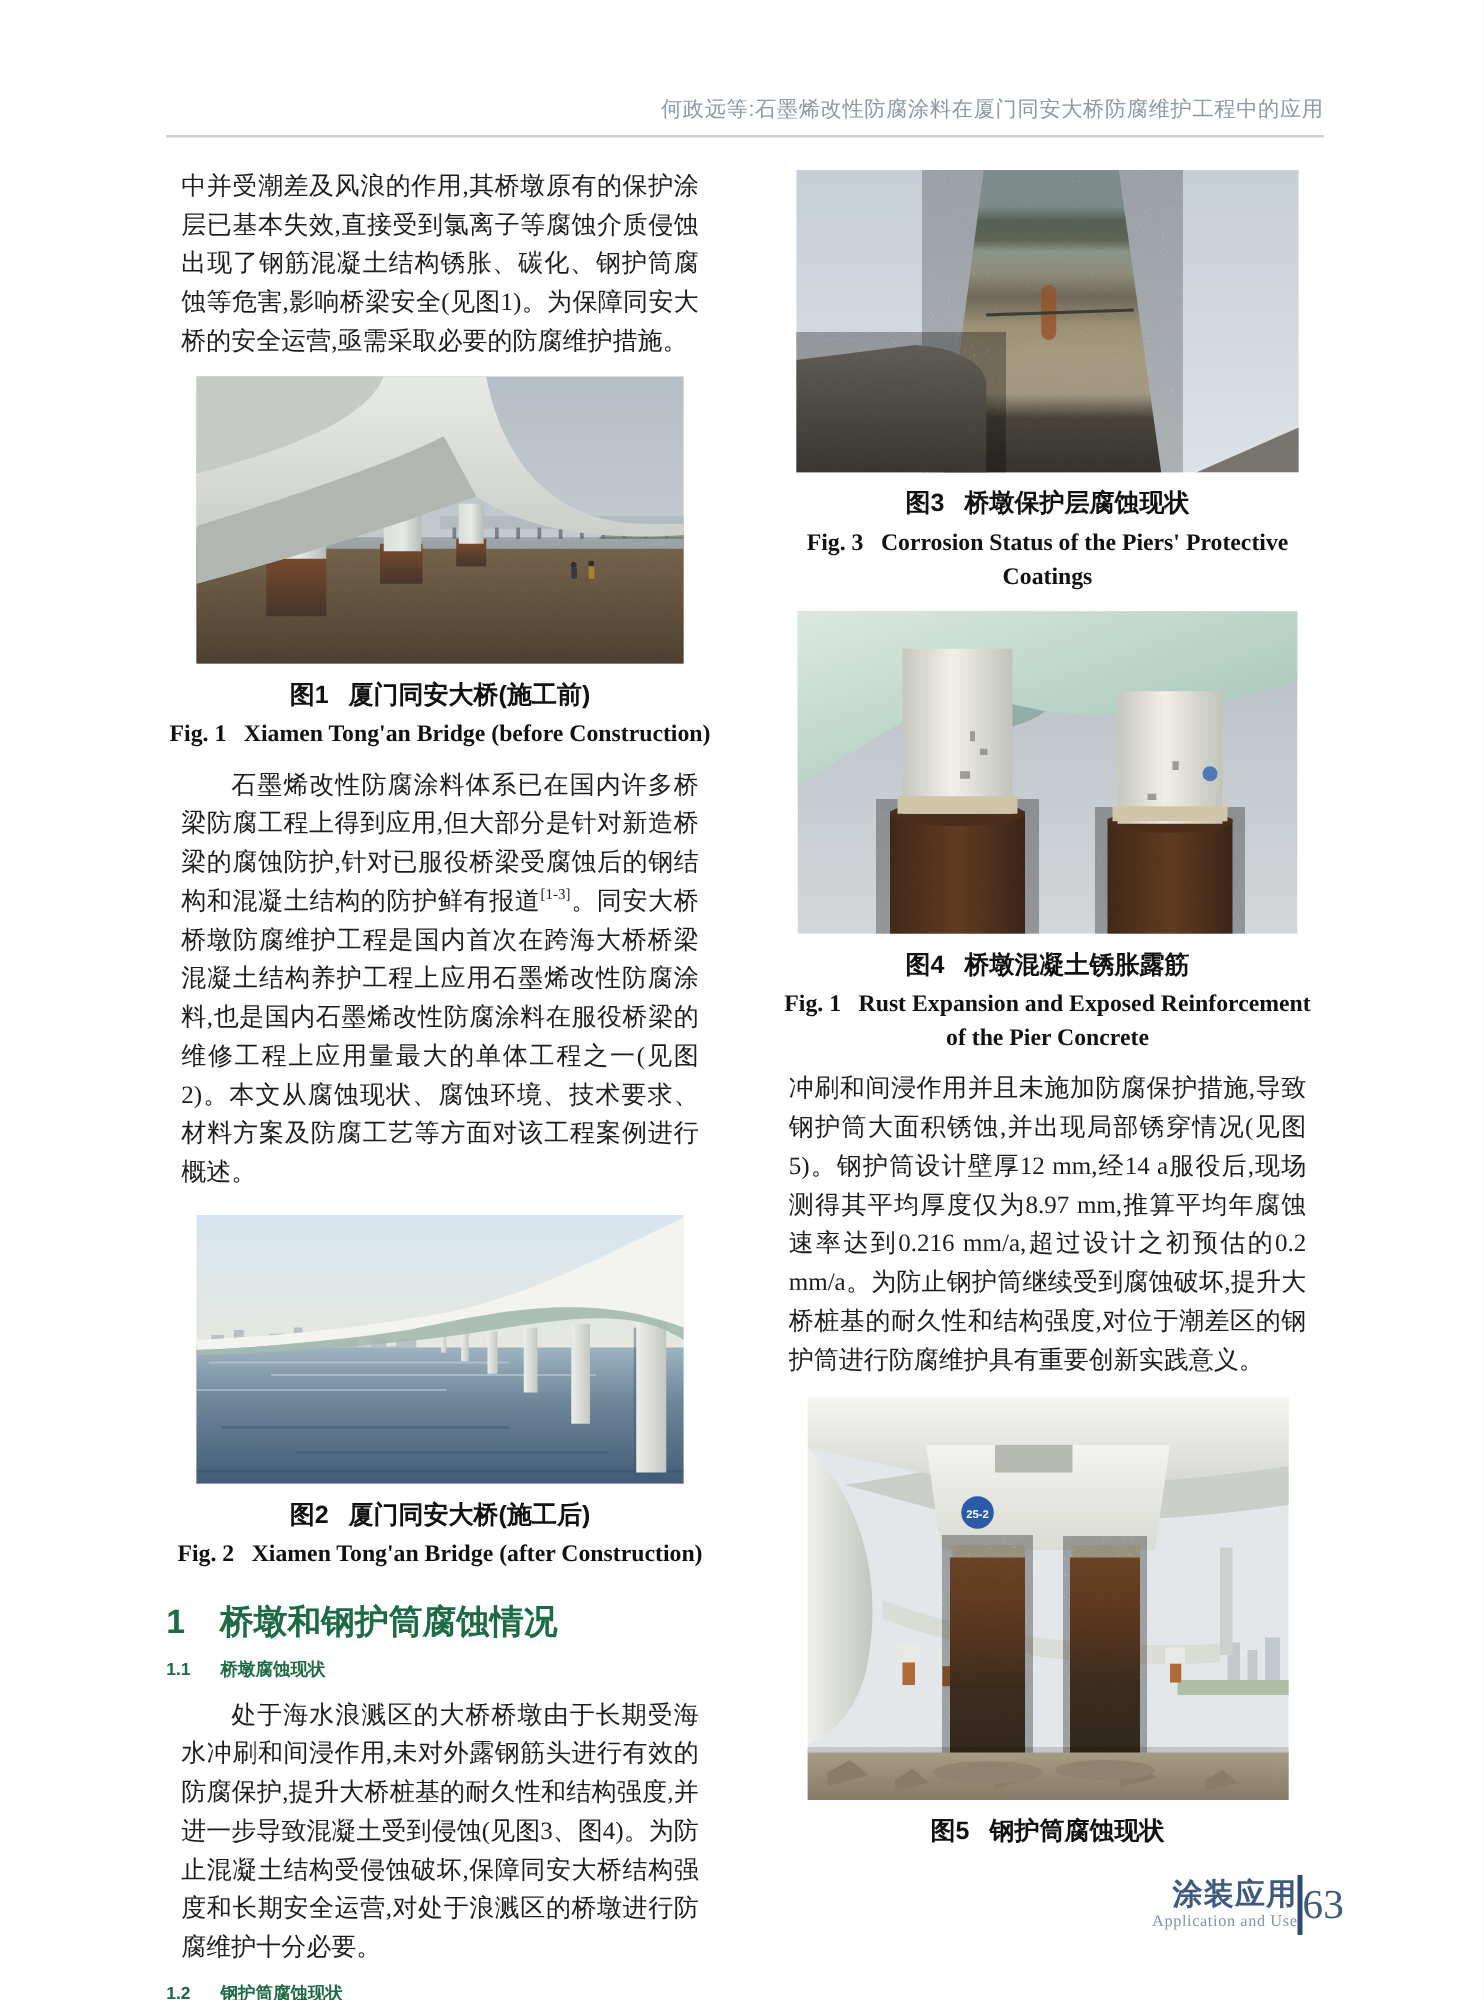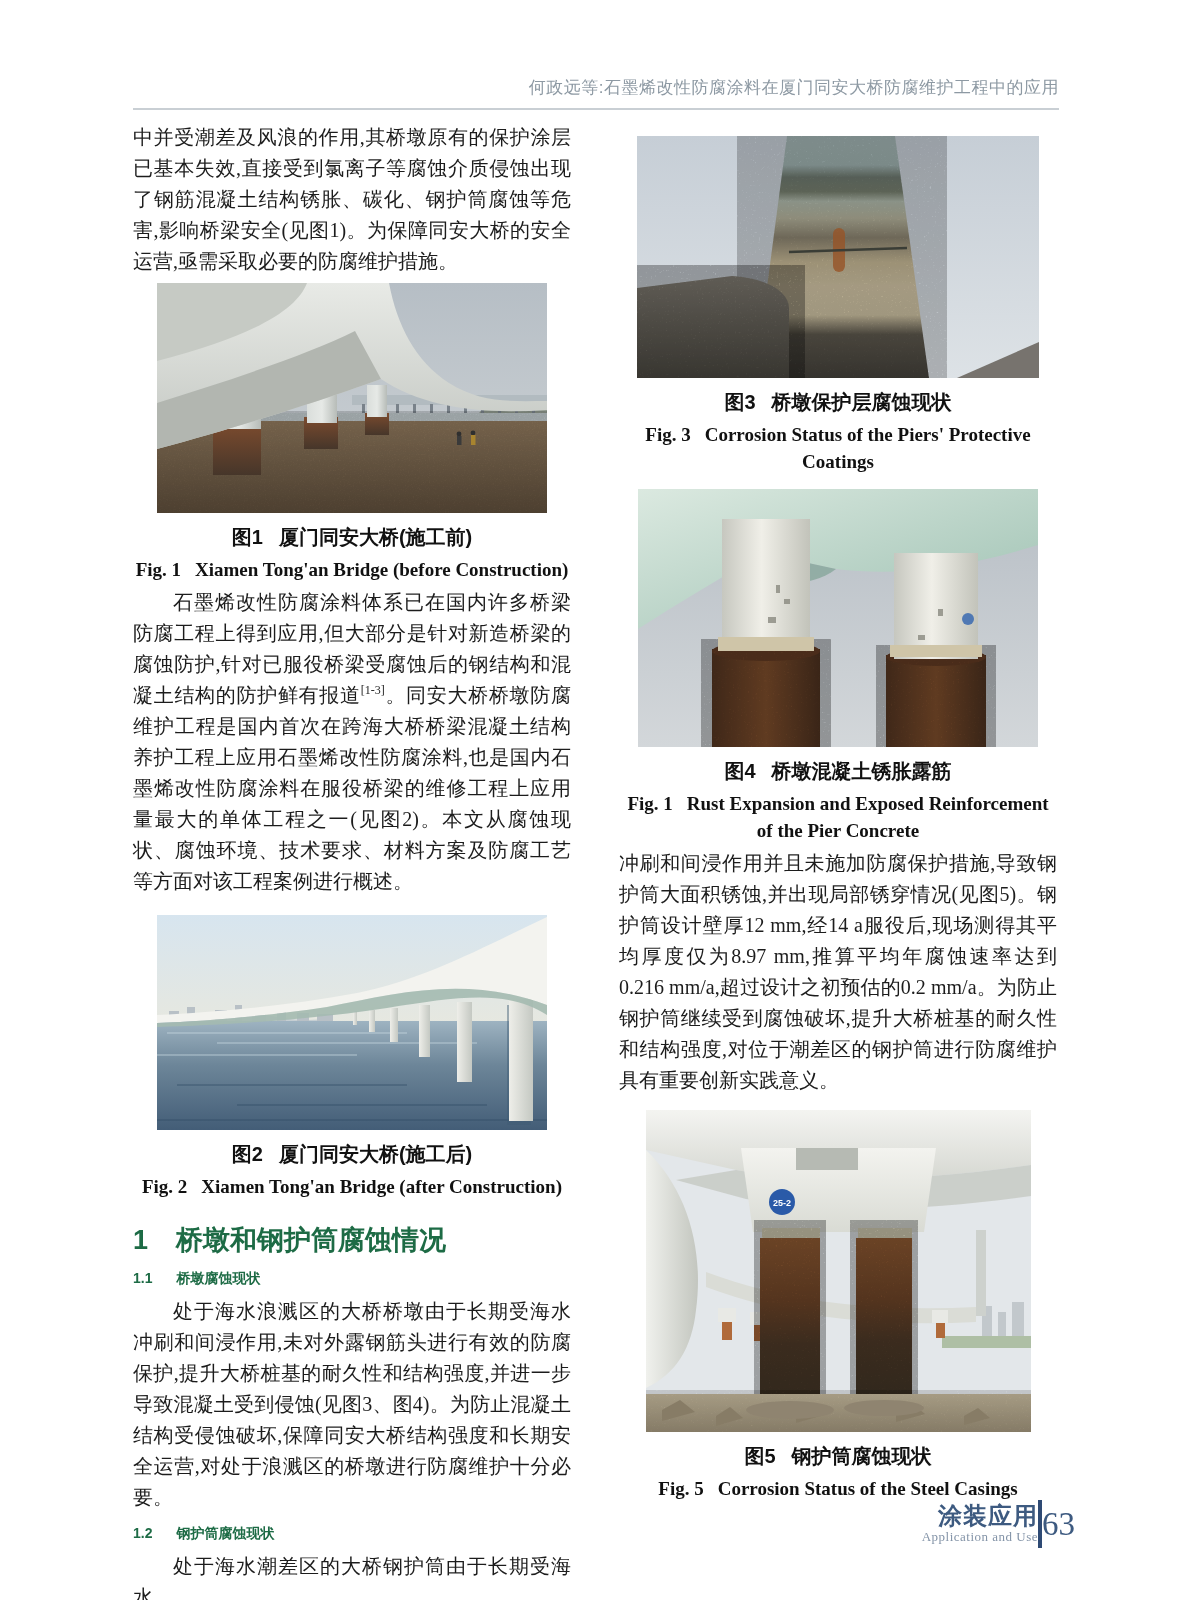--- a/index.html
+++ b/index.html
@@ -12,21 +12,21 @@
   .running-head{
     position:absolute;left:133px;width:926px;top:76px;
     text-align:right;font-family:"Liberation Sans","DejaVu Sans",sans-serif;
     font-size:17px;color:#8d99a3;letter-spacing:.5px;
     padding-bottom:9px;border-bottom:2px solid #c9cfd4;
   }
 
   
   .columns{position:absolute;left:133px;top:122px;width:926px;display:flex;gap:48px;}
   .col{width:438px;}
-  .col p{margin:0;font-size:20px;line-height:31px;text-align:justify;}
+  .col p{margin:12px;font-size:20px;line-height:31px;text-align:justify;}
   .ind{text-indent:2em;}
   sup.ref{font-size:12px;line-height:0;vertical-align:super;}
 
   
   .fig{margin:6px auto 4px;}
   .figcap-cn{
     text-align:center;font-family:"Liberation Sans","DejaVu Sans",sans-serif;
     font-weight:bold;font-size:20px;margin-top:11px;color:#111;
   }
   .figcap-cn .lab{margin-right:16px;}
@@ -403,23 +403,20 @@
             <path d="M150,304 l12,-8 l12,10 l-24,7 z"></path>
               <path d="M250,302 l16,-9 l13,11 l-29,8 z"></path>
             <path d="M318,306 l14,-8 l12,10 l-26,7 z"></path>
           </g>
           <ellipse cx="144" cy="300" rx="44" ry="9" fill="#8f8470"></ellipse>
           <ellipse cx="238" cy="298" rx="40" ry="8" fill="#8f8470"></ellipse>
         </svg>
         <div class="figcap-cn">
           <span class="lab">图5</span><span>钢护筒腐蚀现状</span>
         </div>
-        <div class="figcap-en">
-          <span class="lab">Fig. 5</span><span>Corrosion Status of the Steel Casings</span>
-        </div>
       </div>
 
     </div>
   </div>
 
   <div class="footer">
     <div class="labels">
       <div class="cn">涂装应用</div>
       <div class="en">Application and Use</div>
     </div>

